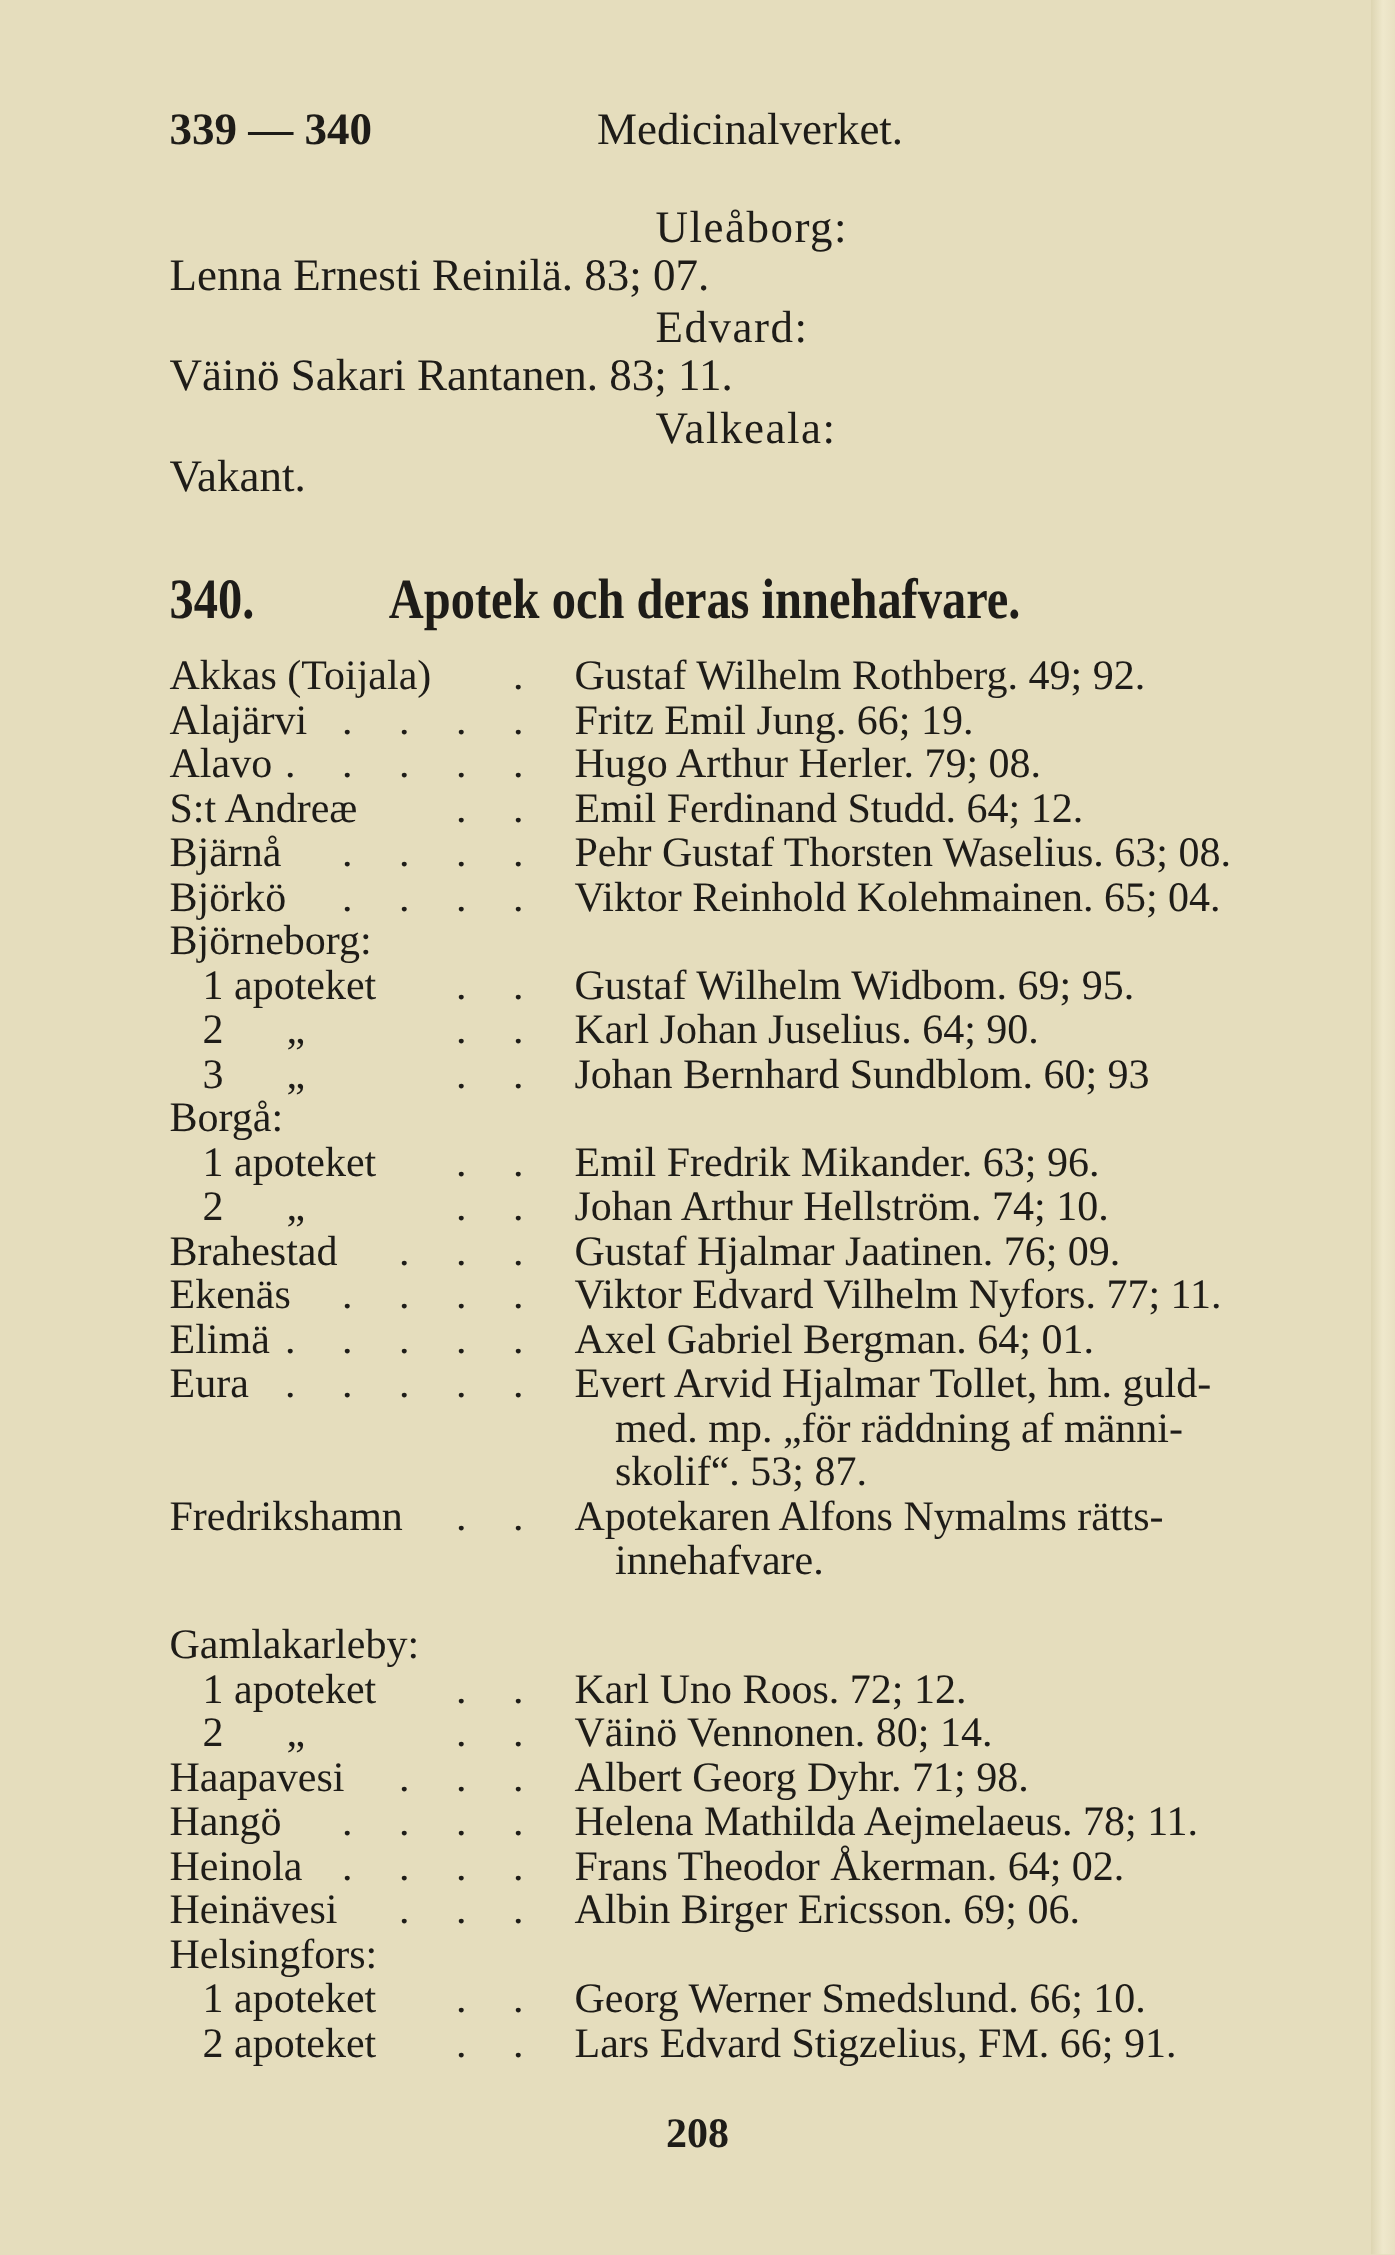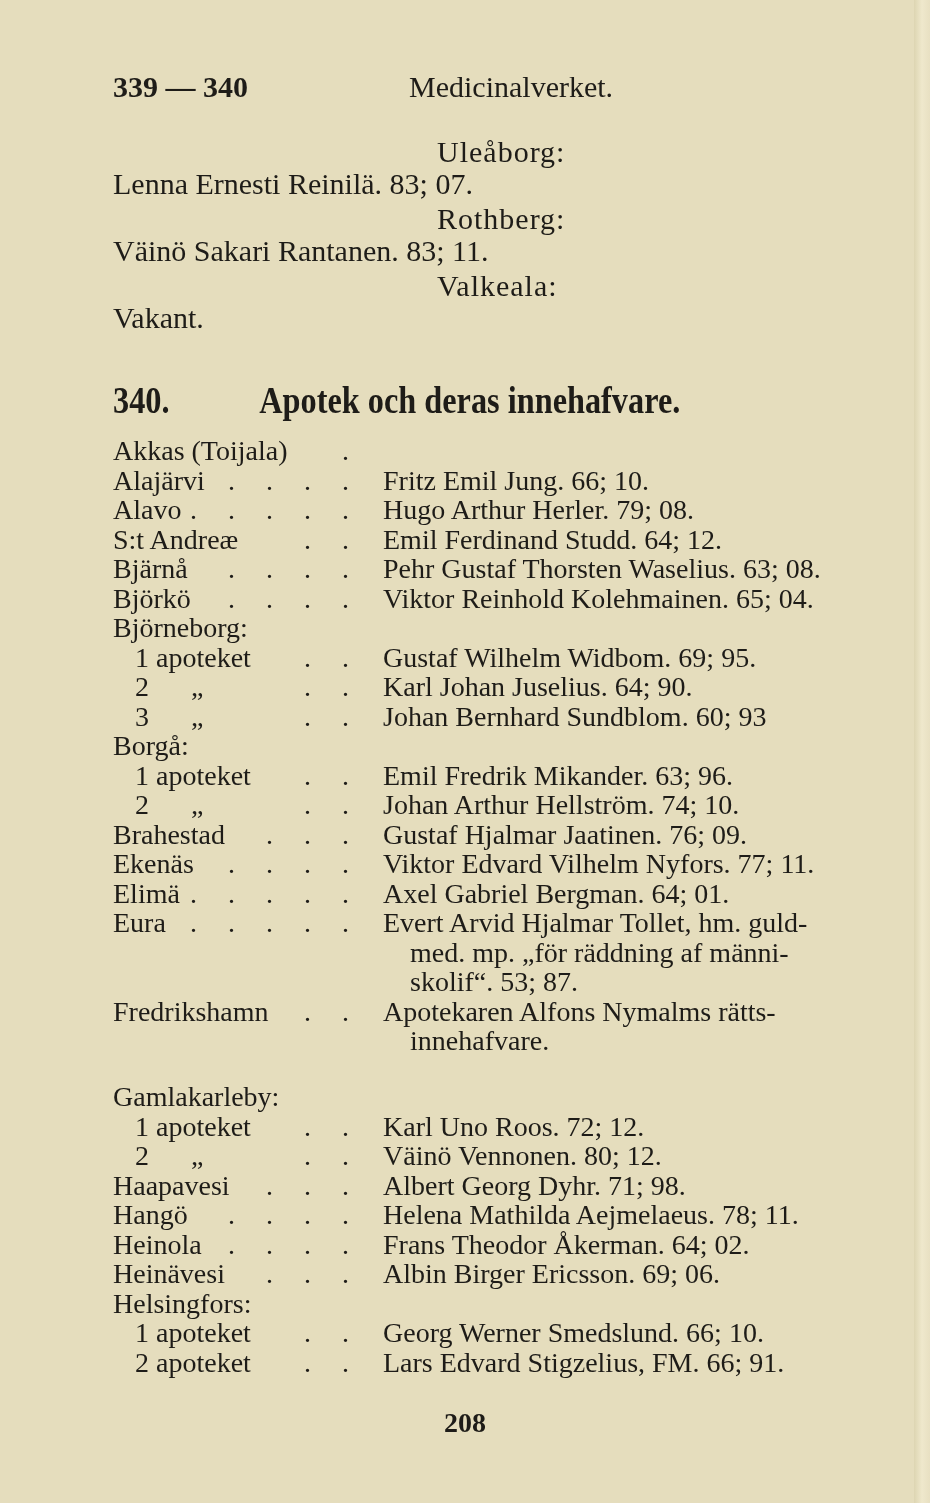--- a/index.html
+++ b/index.html
@@ -12,21 +12,21 @@
   }
   .page-edge {
     position:absolute; right:0; top:0; width:16px; height:1503px;
     background:linear-gradient(to right,#ddd5b2,#efe8cc 50%,#e8e0c2);
   }
   .running-head {
     position:absolute; top:70px; left:113px; width:700px; height:40px;
     font-size:30px;
   }
   .running-head .pages { position:absolute; left:0; top:0; font-weight:bold; letter-spacing:0px; }
-  .running-head .section { position:absolute; left:296px; top:0; }
+  .running-head .section { position:absolute; left:285px; top:0; }
   .sub { position:absolute; left:0; width:930px; font-size:30px; line-height:36px; }
   .place { position:absolute; left:437px; letter-spacing:1px; }
   .person { position:absolute; left:113px; }
   .section-heading {
     position:absolute; top:378px; left:113px; font-size:38px; font-weight:bold;
     transform:scaleX(0.85); transform-origin:left;
   }
   .section-heading .num { position:absolute; left:0; }
   .section-heading .title { position:absolute; left:172px; white-space:nowrap; }
   .entries { position:absolute; top:436px; left:113px; width:780px; font-size:28px; }
@@ -48,46 +48,47 @@
   <span class="section">Medicinalverket.</span>
 </div>
 
 <div class="sub" style="top:134px">
   <span class="place">Uleåborg:</span>
 </div>
 <div class="sub" style="top:166px">
   <span class="person">Lenna Ernesti Reinilä.  83; 07.</span>
 </div>
 <div class="sub" style="top:201px">
-  <span class="place">Rothberg:</span>
+  <span class="place">Edvard:</span>
 </div>
 <div class="sub" style="top:233px">
   <span class="person">Väinö Sakari Rantanen.  83; 11.</span>
 </div>
 <div class="sub" style="top:268px">
   <span class="place">Valkeala:</span>
 </div>
 <div class="sub" style="top:300px">
   <span class="person">Vakant.</span>
 </div>
 
 <div class="section-heading">
   <span class="num">340.</span>
   <span class="title">Apotek och deras innehafvare.</span>
 </div>
 
 <div class="entries" id="entries">
     <div class="row" style="top: 0px;">
       <span class="loc" style="white-space: pre;">Akkas (Toijala)</span>
       <span class="dots">.</span>
+      <span class="holder">Gustaf Wilhelm Rothberg.  49; 92.</span>
     </div>
     <div class="row" style="top: 29.5px;">
       <span class="loc" style="white-space: pre;">Alajärvi</span>
       <span class="dots">. . . .</span>
-      <span class="holder">Fritz Emil Jung.  66; 10.</span>
+      <span class="holder">Fritz Emil Jung.  66; 19.</span>
     </div>
     <div class="row" style="top: 59px;">
       <span class="loc" style="white-space: pre;">Alavo</span>
       <span class="dots">. . . . .</span>
       <span class="holder">Hugo Arthur Herler.  79; 08.</span>
     </div>
     <div class="row" style="top: 88.5px;">
       <span class="loc" style="white-space: pre;">S:t Andreæ</span>
       <span class="dots">. .</span>
       <span class="holder">Emil Ferdinand Studd.  64; 12.</span>
@@ -171,21 +172,21 @@
       <span class="loc" style="white-space: pre;">Gamlakarleby:</span>
     </div>
     <div class="row" style="top: 675.55px;">
       <span class="loc indent" style="white-space: pre;">1 apoteket</span>
       <span class="dots">. .</span>
       <span class="holder">Karl Uno Roos.  72; 12.</span>
     </div>
     <div class="row" style="top: 705.05px;">
       <span class="loc indent" style="white-space: pre;">2      „</span>
       <span class="dots">. .</span>
-      <span class="holder">Väinö Vennonen.  80; 12.</span>
+      <span class="holder">Väinö Vennonen.  80; 14.</span>
     </div>
     <div class="row" style="top: 734.55px;">
       <span class="loc" style="white-space: pre; text-align: center;">Haapavesi</span>
       <span class="dots">. . .</span>
       <span class="holder">Albert Georg Dyhr.  71; 98.</span>
     </div>
     <div class="row" style="top: 764.05px;">
       <span class="loc" style="white-space: pre;">Hangö</span>
       <span class="dots">. . . .</span>
       <span class="holder">Helena Mathilda Aejmelaeus. 78; 11.</span>

